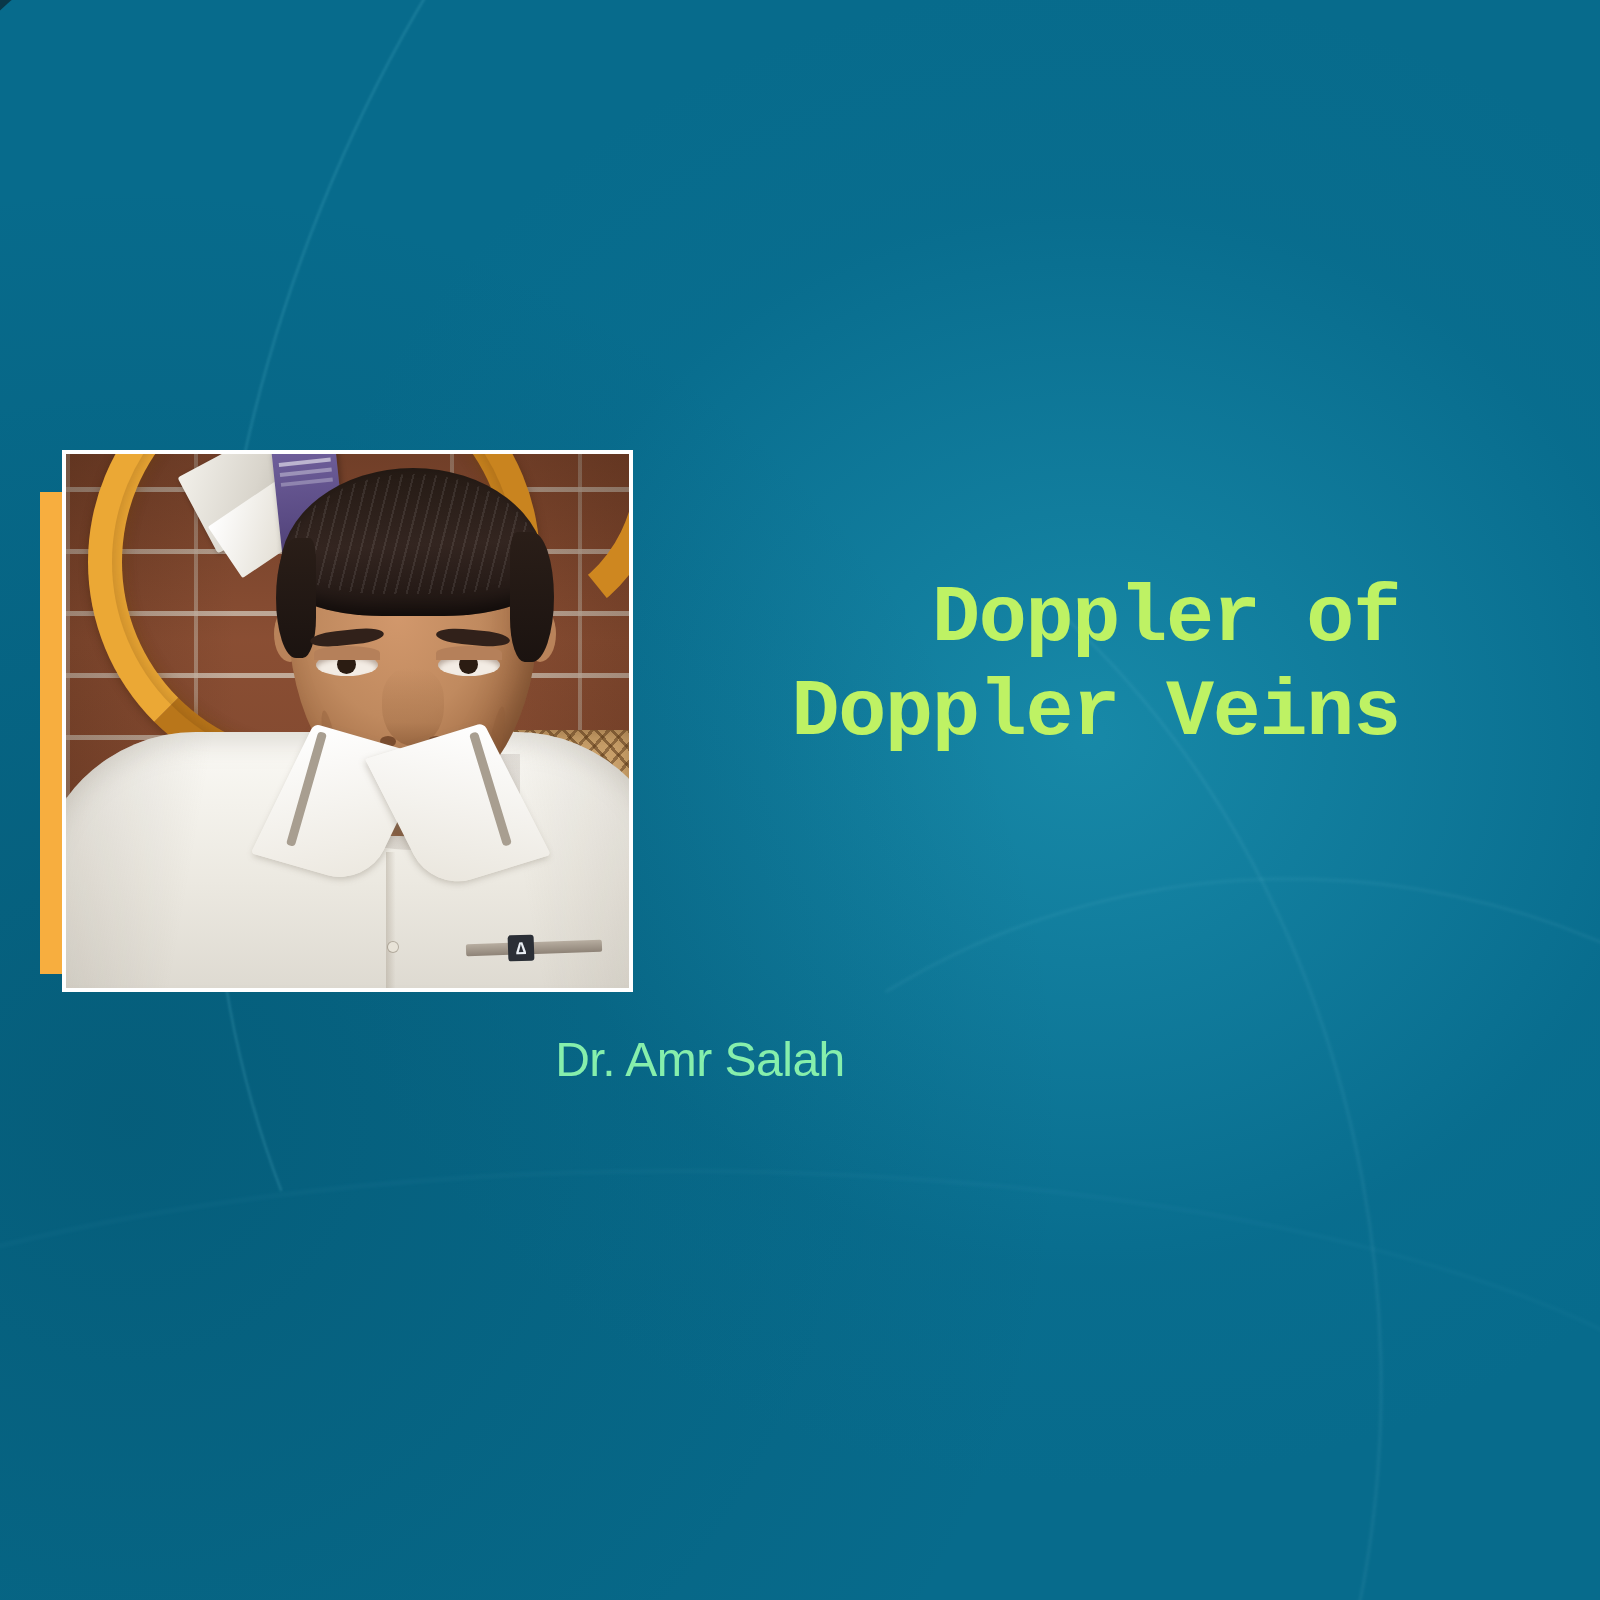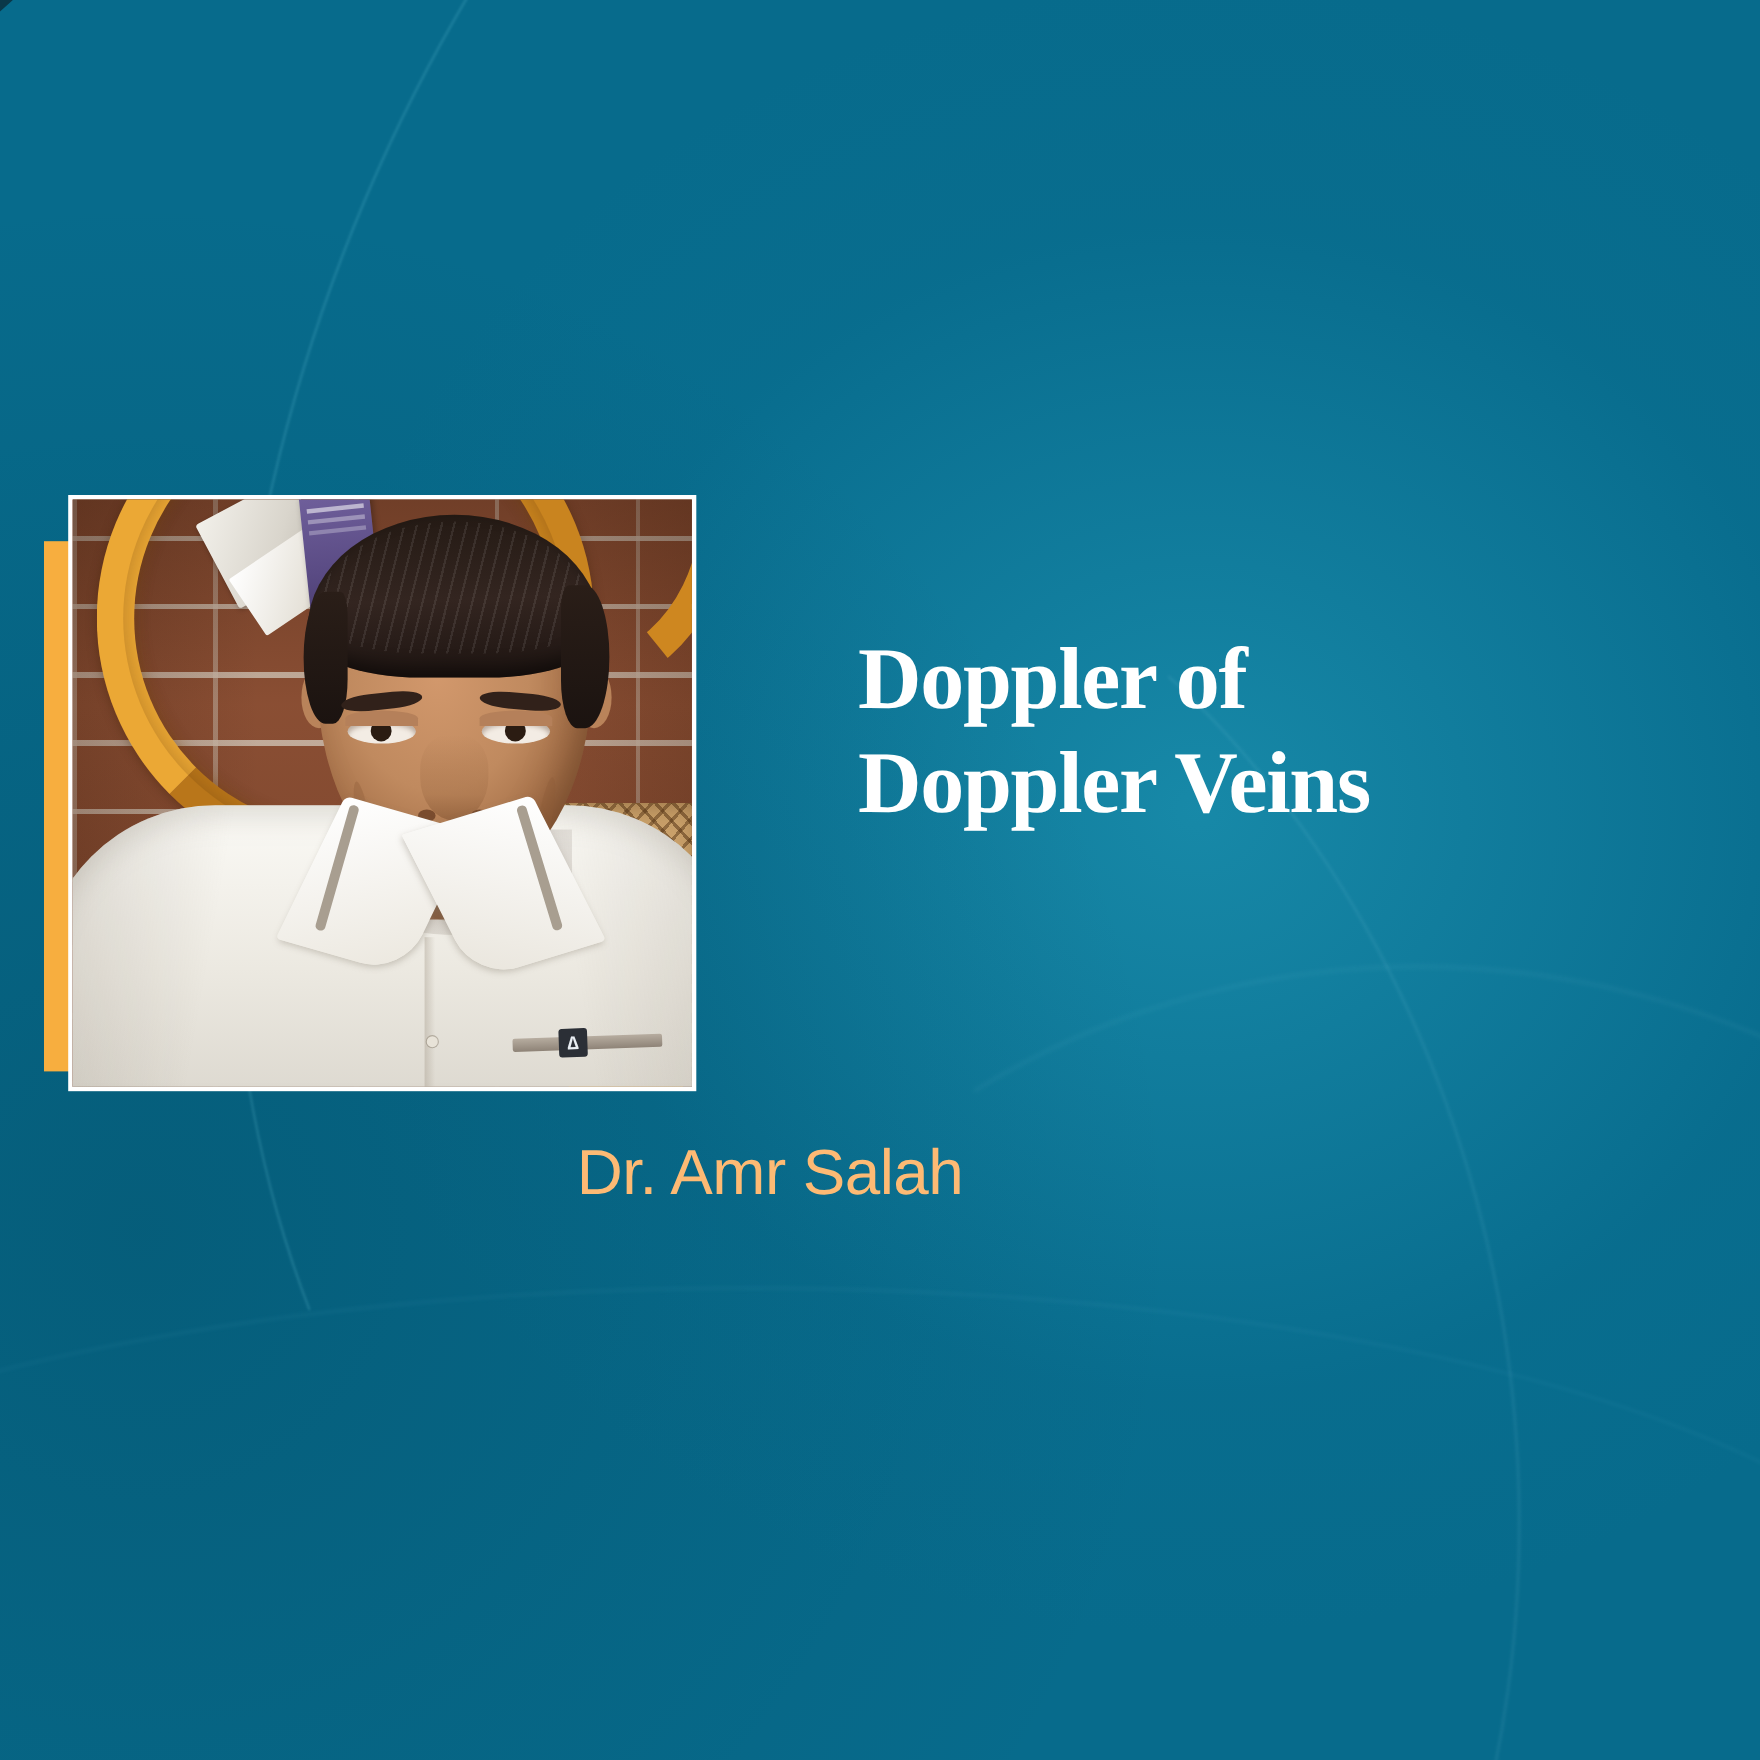--- a/index.html
+++ b/index.html
@@ -489,39 +489,39 @@
     color:#e9eef3; font-size:17px; font-weight:bold;
     font-family:"Liberation Sans", sans-serif;
     line-height:1;
   }
 
   
   .title {
     position:absolute;
     left:780px; top:572px;
     width:620px;
-    text-align:left;
-    color:#ffffff;
-    font-family:Liberation Serif, serif;
+    text-align:right;
+    color:#bef264;
+    font-family:Liberation Mono, monospace;
     font-weight:bold;
     font-size:80px;
     line-height:1.17;
     letter-spacing:-1.2px;
   }
   .title .line { display:block; white-space:nowrap; }
 
   .presenter {
     position:absolute;
     left:200px; top:1034px;
     width:1000px;
     text-align:center;
-    color:#fdba74;
+    color:#86efac;
     font-family:"Liberation Sans", sans-serif;
     font-weight:normal;
-    font-size:58px;
+    font-size:48px;
     line-height:1.1;
     letter-spacing:-0.5px;
   }
 </style>
 </head>
 <body>
 
 <div id="slide">
 
   <div class="bg-layer bg-base"></div>

